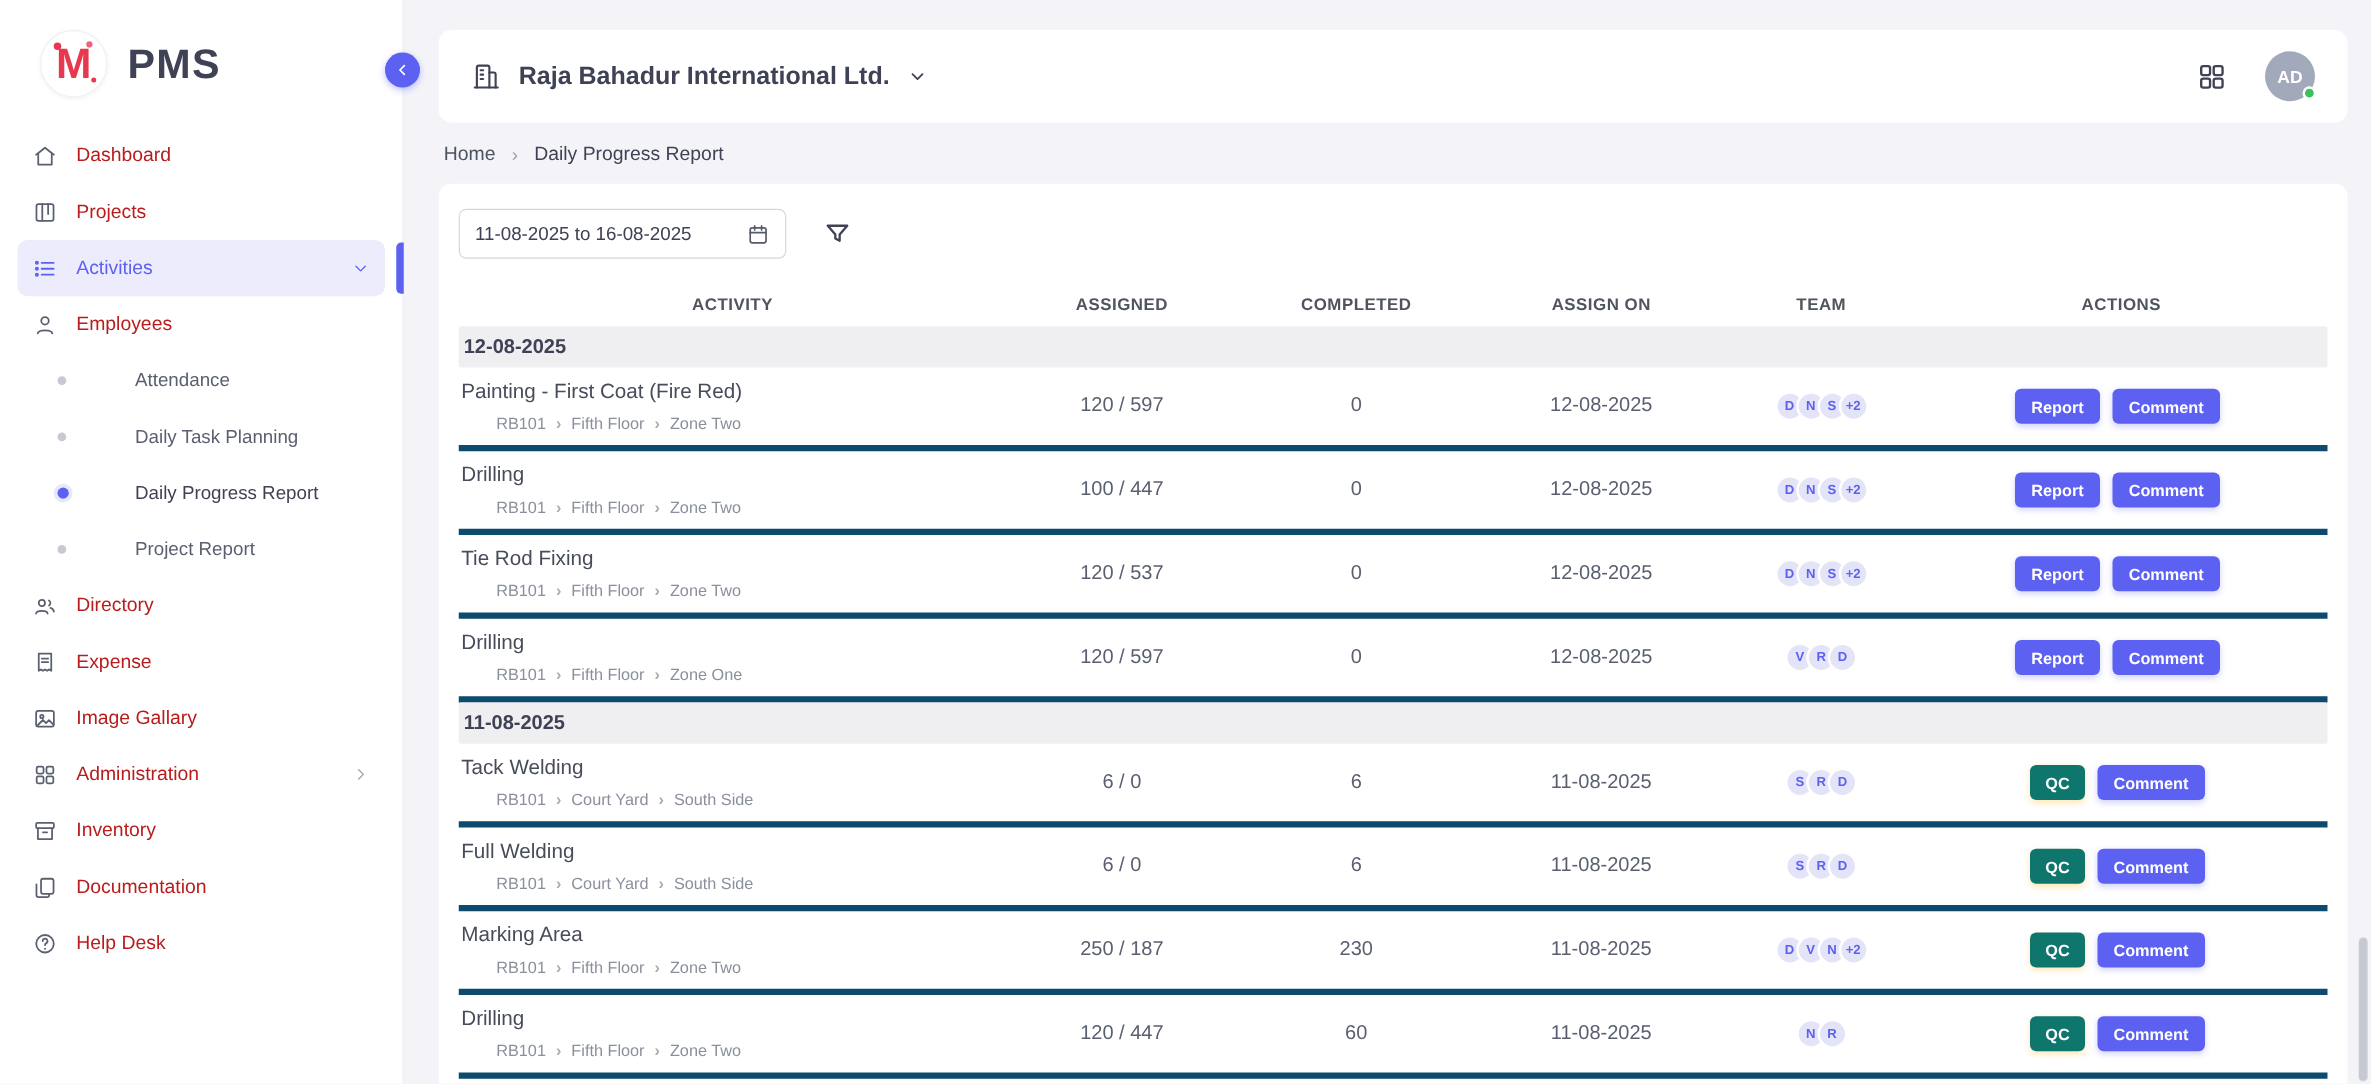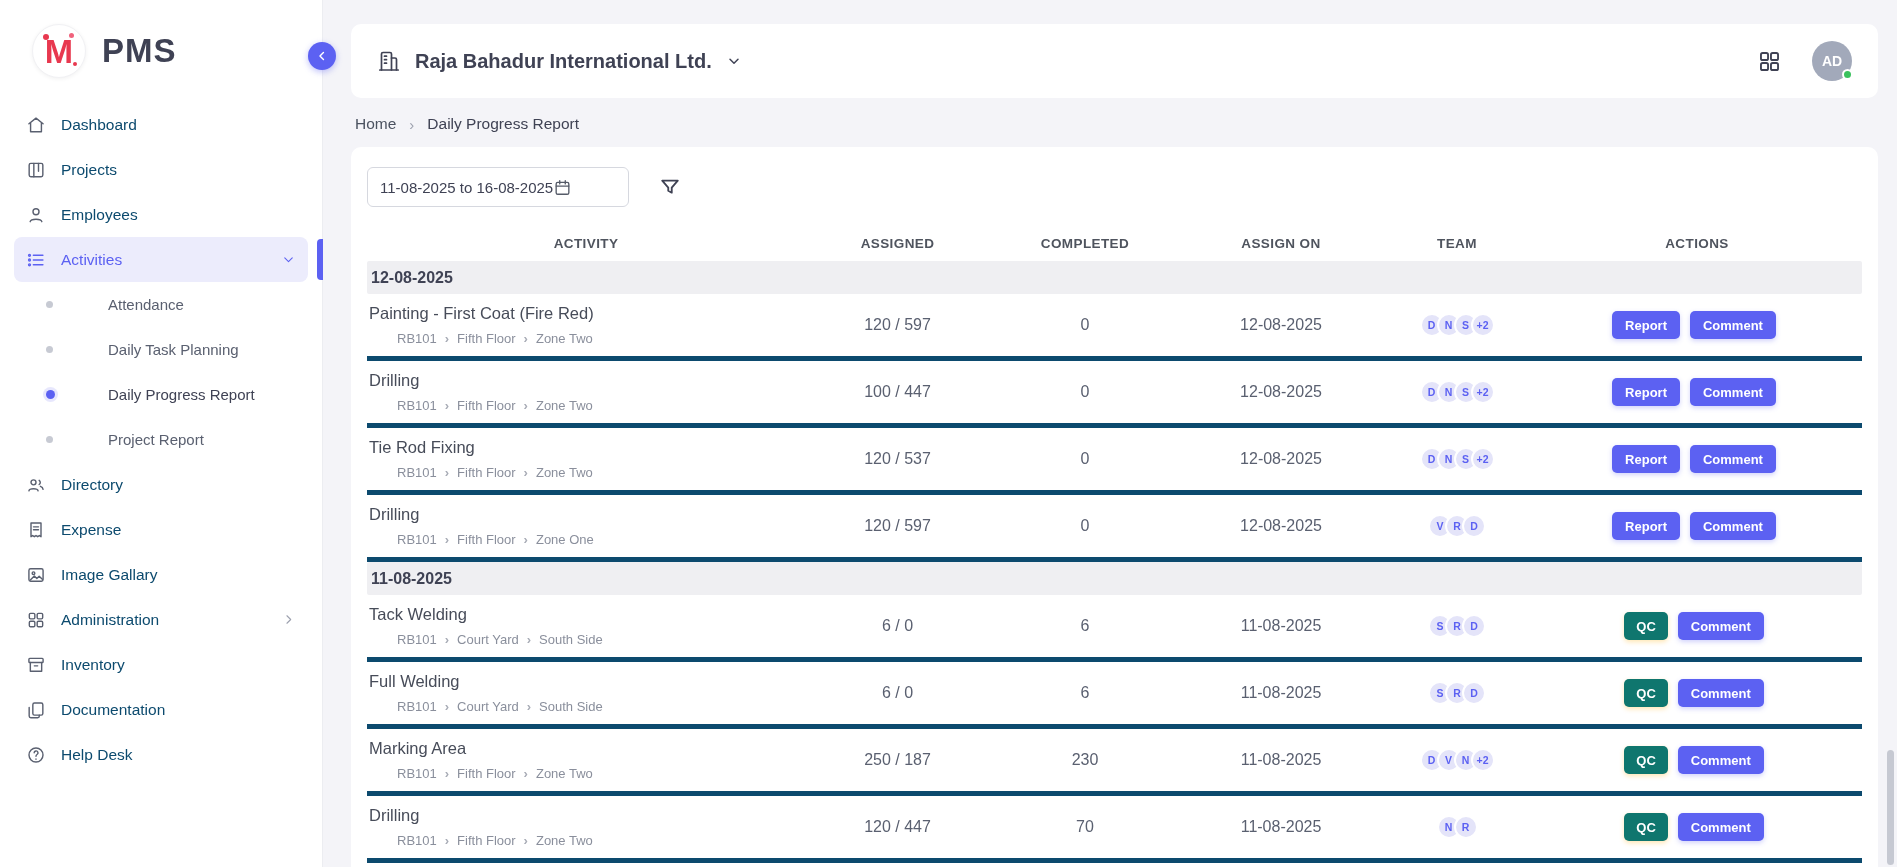--- a/index.html
+++ b/index.html
@@ -16,21 +16,21 @@
   .logo-mark .d1,.logo-mark .d2,.logo-mark .d3 { position:absolute; border-radius:50%; background:#E8384F; }
   .logo-mark .d1 { width:6px; height:6px; top:9px; left:10px; }
   .logo-mark .d2 { width:5px; height:5px; top:8px; right:11px; background:#F0627C; }
   .logo-mark .d3 { width:4px; height:4px; bottom:11px; right:8px; }
   .logo-text { font-size:33px; font-weight:700; color:#3F4254; letter-spacing:1px; }
   .collapse-btn { position:absolute; top:42px; right:-14px; z-index:6; width:28px; height:28px; border-radius:50%;
     background:#5C61F2; border:none; color:#fff; display:flex; align-items:center; justify-content:center;
     cursor:pointer; box-shadow:0 2px 6px rgba(92,97,242,.4); }
   .nav { padding:0 14px; }
   .nav-item { height:45px; display:flex; align-items:center; gap:15px; padding:0 12px; border-radius:8px;
-    color:#0c4a6e; font-size:15.5px; cursor:pointer; position:relative; }
+    color:#b91c1c; font-size:15.5px; cursor:pointer; position:relative; }
   .nav-item .nav-icon { width:20px; height:20px; display:flex; align-items:center; justify-content:center; color:#5A6070; }
   .nav-item.active { background:#ECECFC; color:#5C61F2; }
   .nav-item.active .nav-icon { color:#5C61F2; }
   .nav-item.active::after { content:""; position:absolute; right:-15px; top:2px; bottom:2px; width:6px;
     background:#5C61F2; border-radius:4px 0 0 4px; }
   .nav-chev { margin-left:auto; color:inherit; }
   .nav-chev.gray { color:#9CA0AE; }
   .nav-child { height:45px; display:flex; align-items:center; padding-left:32px; color:#5A6070; font-size:15px; cursor:pointer; }
   .child-dot { width:7px; height:7px; border-radius:50%; background:#C7CAD3; margin-right:55px; flex:none; }
   .nav-child.active .child-dot { background:#5C61F2; width:9px; height:9px; box-shadow:0 0 0 3px rgba(92,97,242,.15); margin-right:53px; }
@@ -52,21 +52,21 @@
 
   .breadcrumb { flex:none; display:flex; align-items:center; gap:13px; margin:17px 19px 0 32px;
     font-size:15.5px; color:#4B5260; }
   .breadcrumb .bc-sep { color:#9CA0AE; font-size:15px; }
   .breadcrumb .bc-current { color:#3F4254; }
 
   .content-card { flex:1; background:#fff; border-radius:10px 10px 0 0; margin:14px 19px 0 28px;
     padding:20px 16px 0; overflow:hidden; }
   .filter-row { display:flex; align-items:center; gap:30px; }
   .date-input { width:262px; height:40px; border:1px solid #D6D8DF; border-radius:6px; background:#fff;
-    display:flex; align-items:center; padding:0 12px; font-size:15px; color:#3F4254; cursor:pointer; }
+    display:flex; align-items:center; justify-content:space-between; padding:0 12px; font-size:15px; color:#3F4254; cursor:pointer; }
   .funnel { color:#3F4254; display:flex; cursor:pointer; }
 
   .tgrid { display:grid; grid-template-columns:438px 185px 190px 202px 150px 1fr; align-items:center; }
   .thead { margin-top:18px; height:36px; }
   .th { text-align:center; font-size:13.5px; font-weight:700; letter-spacing:.4px; color:#4F545E; }
   .group-bar { height:33px; background:#EFEFF2; display:flex; align-items:center; padding-left:4px;
     font-size:16px; font-weight:700; color:#3F4254; border-radius:2px; }
   .trow { height:67px; border-bottom:5px solid #0c4a6e; }
   .c-act { padding-left:2px; }
   .act-name { font-size:16.5px; color:#474C59; margin-bottom:8px; }
@@ -118,44 +118,44 @@
         </div>
         <div class="nav-item">
           <span class="nav-icon">
             <svg width="20" height="20" viewBox="0 0 24 24" fill="none" stroke="currentColor" stroke-width="1.7" stroke-linecap="round" stroke-linejoin="round">
               <rect x="3.8" y="4" width="16.4" height="16" rx="2"></rect>
               <path d="M9.4 4v16M15 4v9.5"></path>
             </svg>
           </span>
           <span class="nav-label">Projects</span>
         </div>
-        <div class="nav-item">
-          <span class="nav-icon">
-            <svg width="20" height="20" viewBox="0 0 24 24" fill="none" stroke="currentColor" stroke-width="1.7" stroke-linecap="round" stroke-linejoin="round">
-              <circle cx="12" cy="8" r="3.6"></circle>
-              <path d="M5 20c.9-3.9 13.1-3.9 14 0"></path>
-            </svg>
-          </span>
-          <span class="nav-label">Employees</span>
-        </div>
         <div class="nav-item active">
           <span class="nav-icon">
             <svg width="20" height="20" viewBox="0 0 24 24" fill="none" stroke="currentColor" stroke-width="1.7" stroke-linecap="round" stroke-linejoin="round">
               <path d="M8.8 6.3h11.5M8.8 12h11.5M8.8 17.7h11.5"></path>
               <circle cx="4.2" cy="6.3" r="1.1"></circle>
               <circle cx="4.2" cy="12" r="1.1"></circle>
               <circle cx="4.2" cy="17.7" r="1.1"></circle>
             </svg>
           </span>
           <span class="nav-label">Activities</span>
           <span class="nav-chev" style="display:flex;">
             <svg width="15" height="15" viewBox="0 0 24 24" fill="none" stroke="currentColor" stroke-width="1.7" stroke-linecap="round" stroke-linejoin="round">
               <path d="M6 9.5l6 6 6-6"></path>
             </svg>
           </span>
+        </div>
+        <div class="nav-item">
+          <span class="nav-icon">
+            <svg width="20" height="20" viewBox="0 0 24 24" fill="none" stroke="currentColor" stroke-width="1.7" stroke-linecap="round" stroke-linejoin="round">
+              <circle cx="12" cy="8" r="3.6"></circle>
+              <path d="M5 20c.9-3.9 13.1-3.9 14 0"></path>
+            </svg>
+          </span>
+          <span class="nav-label">Employees</span>
         </div>
         <div class="nav-child">
           <span class="child-dot"></span>
           <span class="child-label">Attendance</span>
         </div>
         <div class="nav-child">
           <span class="child-dot"></span>
           <span class="child-label">Daily Task Planning</span>
         </div>
         <div class="nav-child active">
@@ -496,21 +496,21 @@
                 <div class="act-name">Drilling</div>
                 <div class="act-path">
                   <span class="pseg">RB101</span>
                   <span class="psep">›</span>
                   <span class="pseg">Fifth Floor</span>
                   <span class="psep">›</span>
                   <span class="pseg">Zone Two</span>
                 </div>
               </div>
               <div class="cell c-num">120 / 447</div>
-              <div class="cell c-num">70</div>
+              <div class="cell c-num">60</div>
               <div class="cell c-num">11-08-2025</div>
               <div class="cell c-team">
                 <span class="tav">N</span>
                 <span class="tav">R</span>
               </div>
               <div class="cell c-actions">
                 <button class="btn qc">QC</button>
                 <button class="btn">Comment</button>
               </div>
             </div>

